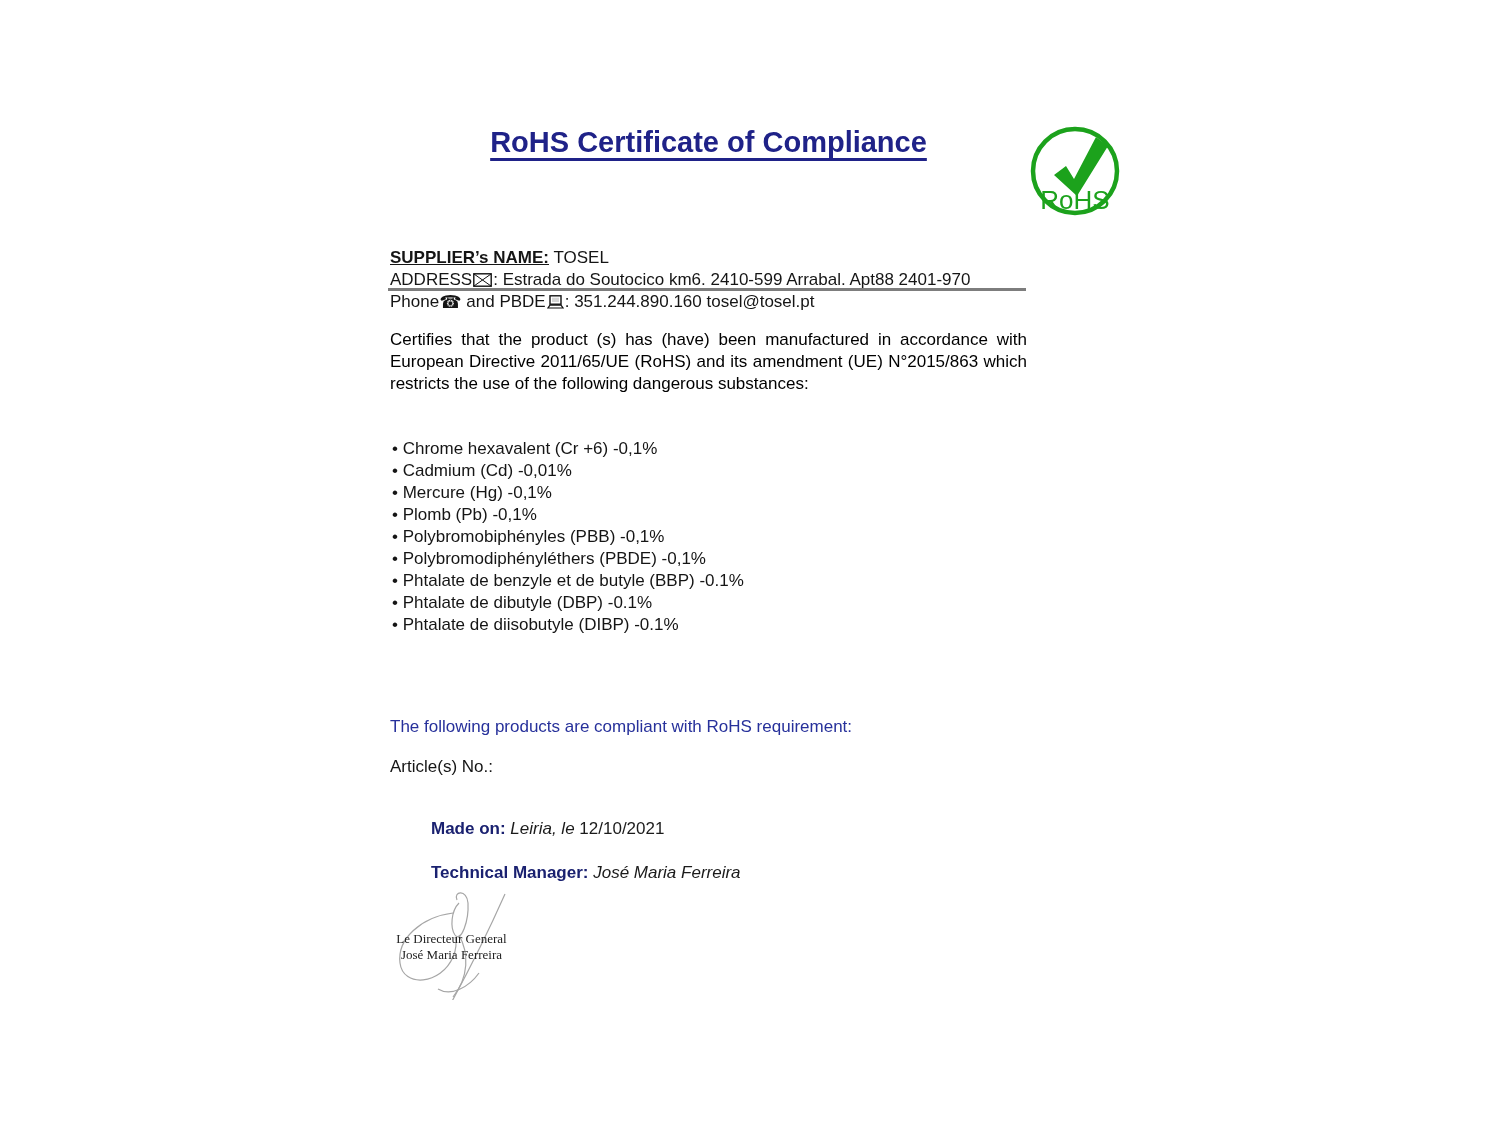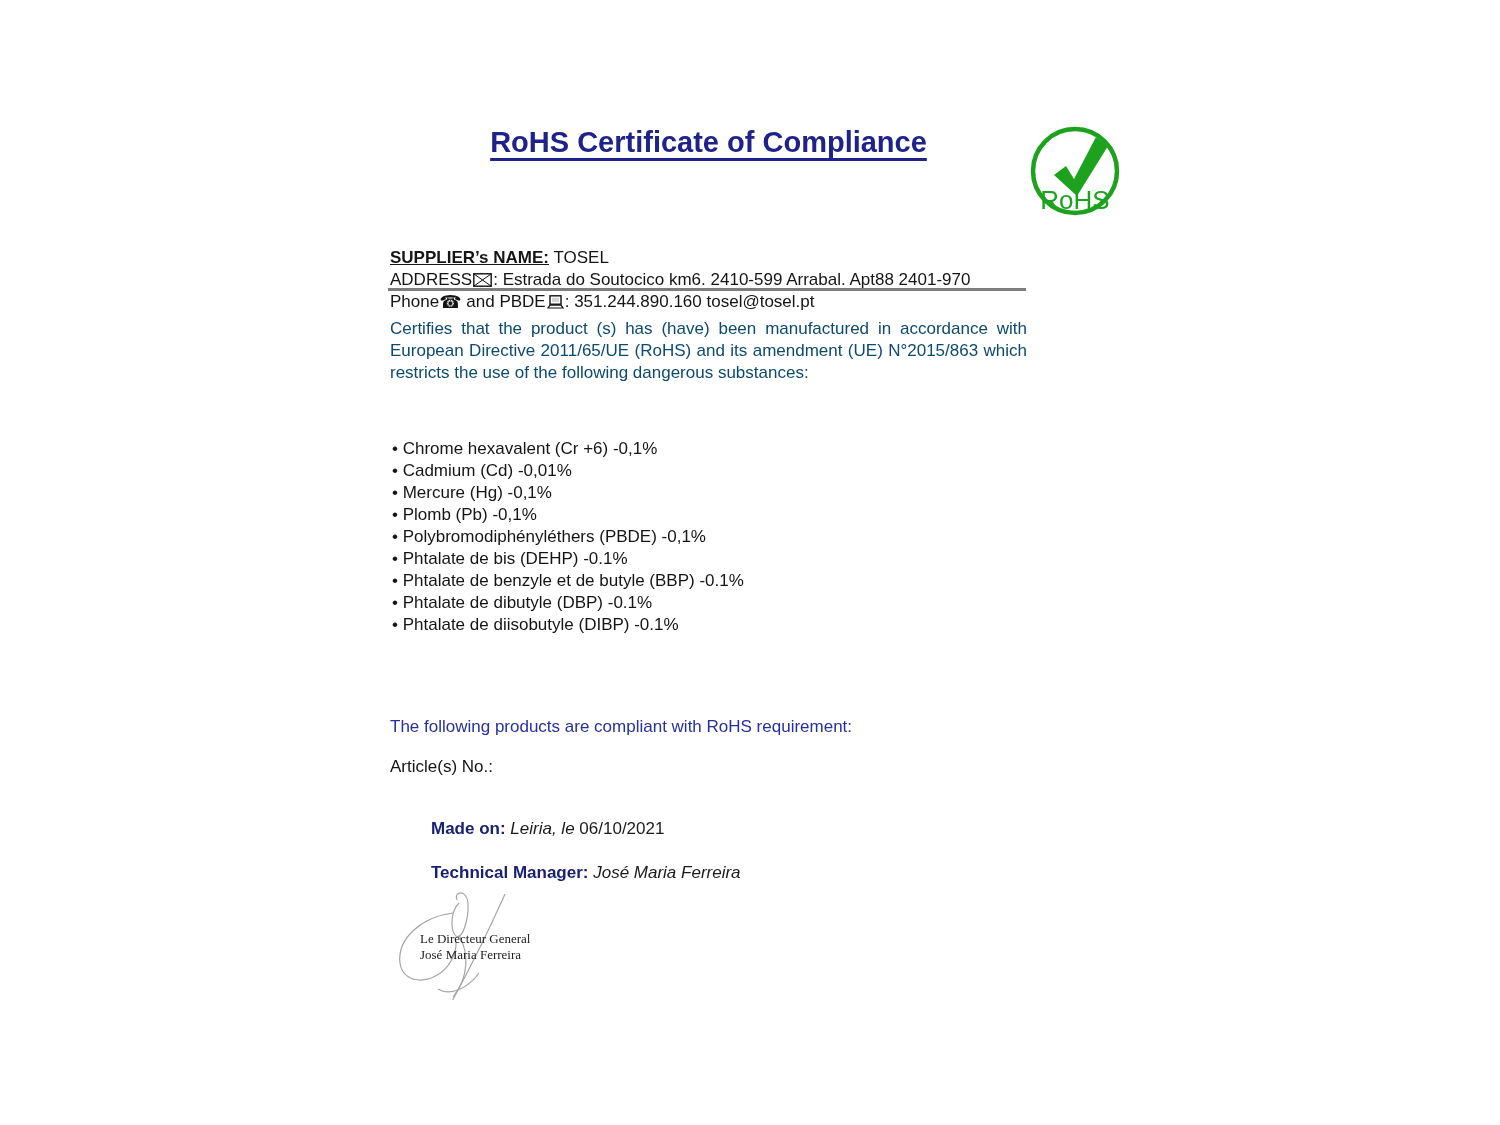--- a/index.html
+++ b/index.html
@@ -29,23 +29,23 @@
   
   .supplier{left:390px;top:207px;font-size:17px;line-height:22px;color:#151515;margin-top:40px;}
   .bu{font-weight:bold;text-decoration:underline;}
   .icon{vertical-align:-2px;margin:0 1px;}
   .phone-glyph{font-size:18px;line-height:1;vertical-align:-1px;}
 
   .divider{left:388px;top:288px;width:638px;height:3px;background:#7d7d7d;}
 
   
   .para{
-    left:390px;top:318px;width:637px;
+    left:390px;top:329px;width:637px;
     font-size:17px;line-height:22px;
-    color:#0c4a6e;text-align:justify;
+    color:#000000;text-align:justify;
   }
 
   
   .subs{
     left:392px;top:438px;margin:0;padding:0;
     list-style:none;
     font-size:17px;line-height:22px;color:#151515;
   }
   .subs li::before{content:"\2022\00a0";}
 
@@ -53,24 +53,24 @@
   .articles{left:390px;top:757px;font-size:17px;color:#151515;}
 
   .made{left:390px;top:819px;font-size:17px;}
   .tech{left:390px;top:863px;font-size:17px;}
   .label-navy{font-weight:bold;color:#1a2170;margin-left:41px;}
   .it{font-style:italic;}
 
   
   .sig-svg{left:393px;top:891px;}
   .sig-text{
-    left:420px;top:931px;width:125px;
+    left:389px;top:931px;width:125px;
     font-family:"Liberation Serif",serif;
     font-size:13px;line-height:16px;
-    color:#222222;text-align:left;
+    color:#222222;text-align:center;
   }
 </style>
 </head>
 <body>
 
 <div class="page">
 
   <div class="abs title">
     <span class="u">RoHS Certificate of Compliance</span>
   </div>
@@ -103,35 +103,35 @@
 
   <div class="abs divider"></div>
 
   <div class="abs para">Certifies that the product (s) has (have) been manufactured in accordance with European Directive 2011/65/UE (RoHS) and its amendment (UE) N°2015/863 which restricts the use of the following dangerous substances:</div>
 
   <ul class="abs subs">
     <li>Chrome hexavalent (Cr +6) -0,1%</li>
     <li>Cadmium (Cd) -0,01%</li>
     <li>Mercure (Hg) -0,1%</li>
     <li>Plomb (Pb) -0,1%</li>
+    <li>Polybromobiphényles (PBB) -0,1%</li>
     <li>Polybromodiphényléthers (PBDE) -0,1%</li>
-    <li>Phtalate de bis (DEHP) -0.1%</li>
     <li>Phtalate de benzyle et de butyle (BBP) -0.1%</li>
     <li>Phtalate de dibutyle (DBP) -0.1%</li>
     <li>Phtalate de diisobutyle (DIBP) -0.1%</li>
   </ul>
 
   <div class="abs compliance">The following products are compliant with RoHS requirement:</div>
 
   <div class="abs articles">Article(s) No.:</div>
 
   <div class="abs made">
     <span class="label-navy">Made on:</span>
     <span class="it">Leiria, le</span>
-    <span>06/10/2021</span>
+    <span>12/10/2021</span>
   </div>
 
   <div class="abs tech">
     <span class="label-navy">Technical Manager:</span>
     <span class="it">José Maria Ferreira</span>
   </div>
 
   <svg class="abs sig-svg" width="140" height="120" viewBox="0 0 140 120">
     <g fill="none" stroke="#a6a6a6" stroke-width="1.2">
       <path d="M64 9 C60 0 74 -2 75 12 C76 30 68 52 62 44 C57 37 58 20 66 12"></path>

